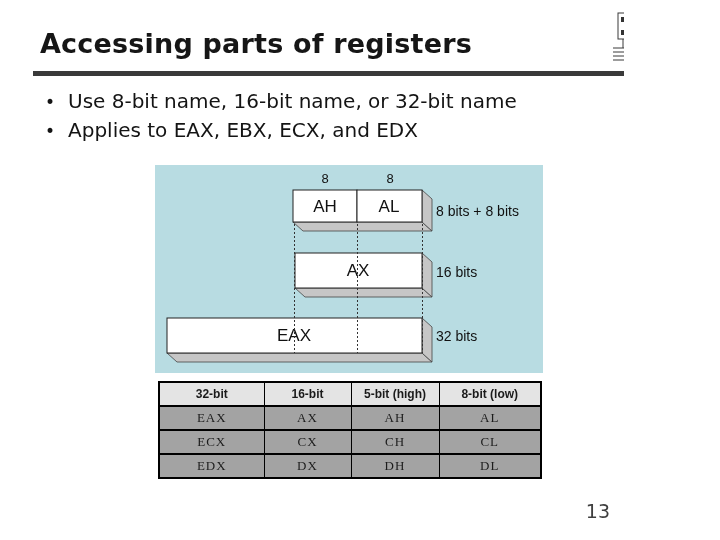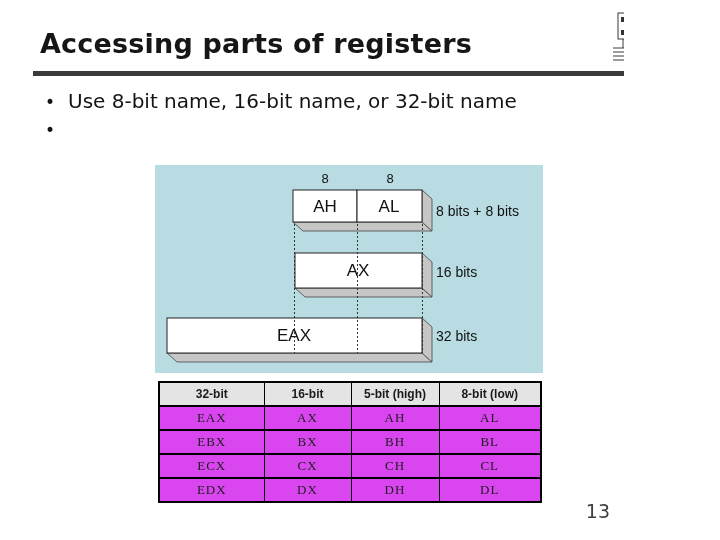--- a/index.html
+++ b/index.html
@@ -81,21 +81,21 @@
   .bit-label  { font-size: 13px; }
   .note-label { font-size: 14px; }
 
   
   .regtable {
     position: absolute;
     left: 158px;
     top: 381px;
     border-collapse: collapse;
     table-layout: fixed;
-    background: #d946ef;
+    background: #a3a3a3;
   }
   .regtable th, .regtable td {
     border-left: 1px solid #000;
     border-right: 1px solid #000;
     border-top: 2px solid #000;
     border-bottom: 2px solid #000;
     text-align: center;
     padding: 0;
     height: 22px;
     overflow: hidden;
@@ -162,20 +162,21 @@
     </g>
   </svg>
 
   <ul class="bullets">
     <li>
       <span class="marker">•</span>
       <span>Use 8-bit name, 16-bit name, or 32-bit name</span>
     </li>
     <li>
       <span class="marker">•</span>
+      <span>Applies to EAX, EBX, ECX, and EDX</span>
     </li>
   </ul>
 
   <div class="panel">
     <svg width="388" height="208" viewBox="0 0 388 208">
 
       <text class="bit-label" x="170" y="18" text-anchor="middle">8</text>
       <text class="bit-label" x="235" y="18" text-anchor="middle">8</text>
 
       <g>
@@ -229,26 +230,20 @@
       </tr>
     </thead>
     <tbody>
       <tr>
         <td>EAX</td>
         <td>AX</td>
         <td>AH</td>
         <td>AL</td>
       </tr>
       <tr>
-        <td>EBX</td>
-        <td>BX</td>
-        <td>BH</td>
-        <td>BL</td>
-      </tr>
-      <tr>
         <td>ECX</td>
         <td>CX</td>
         <td>CH</td>
         <td>CL</td>
       </tr>
       <tr>
         <td>EDX</td>
         <td>DX</td>
         <td>DH</td>
         <td>DL</td>

